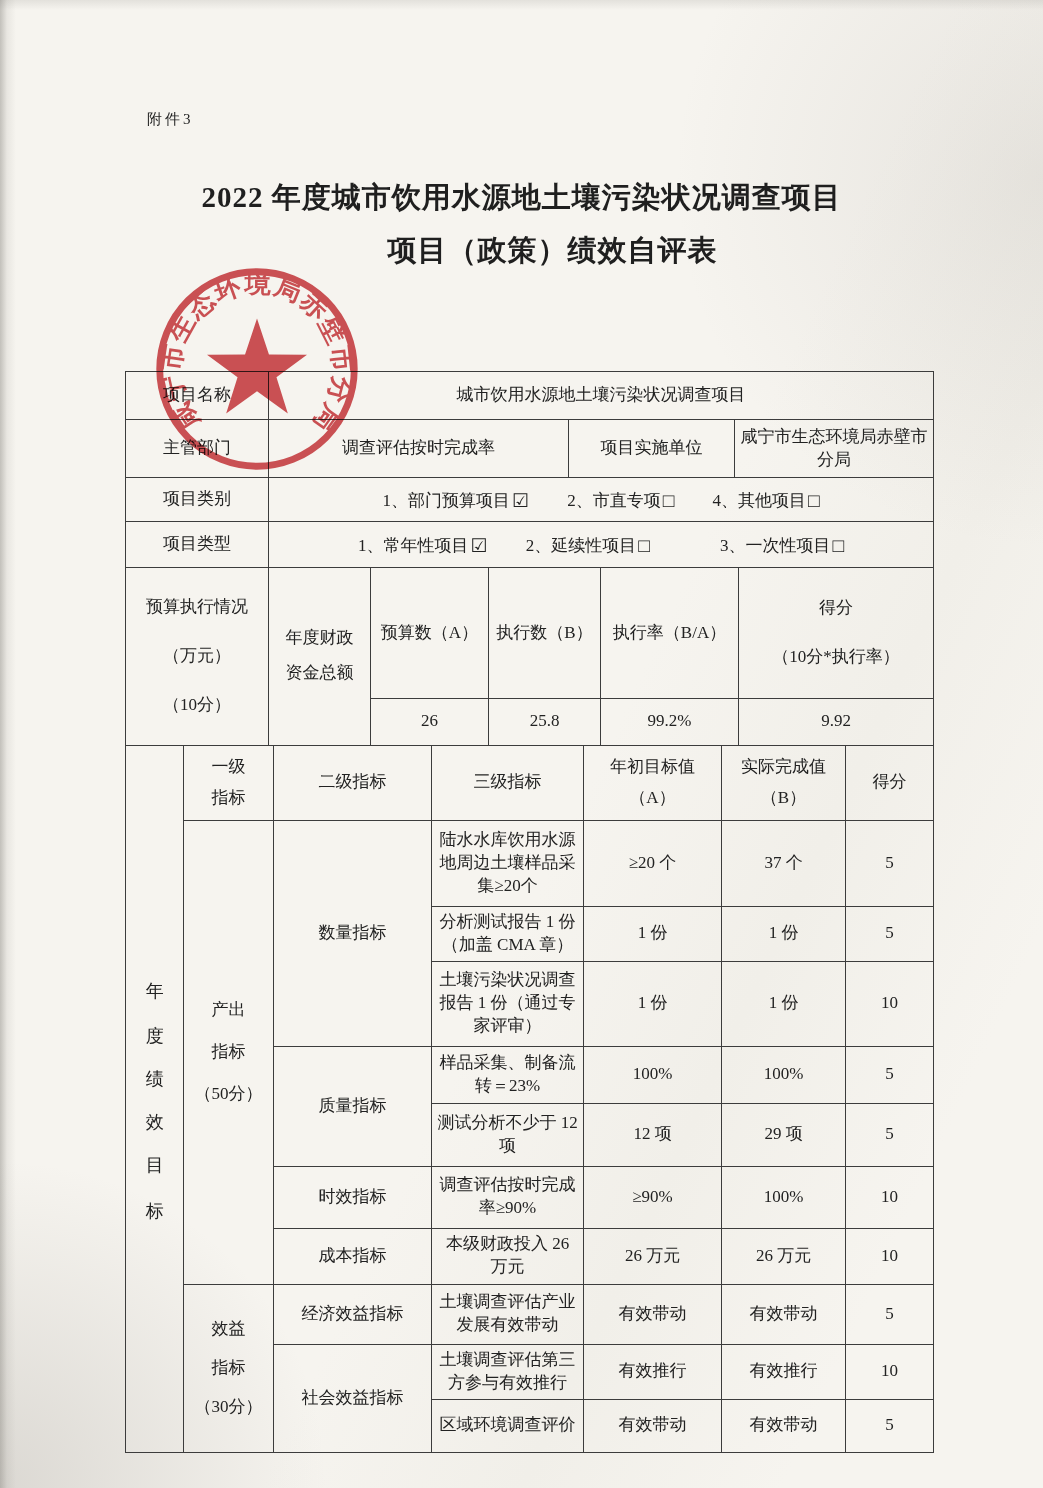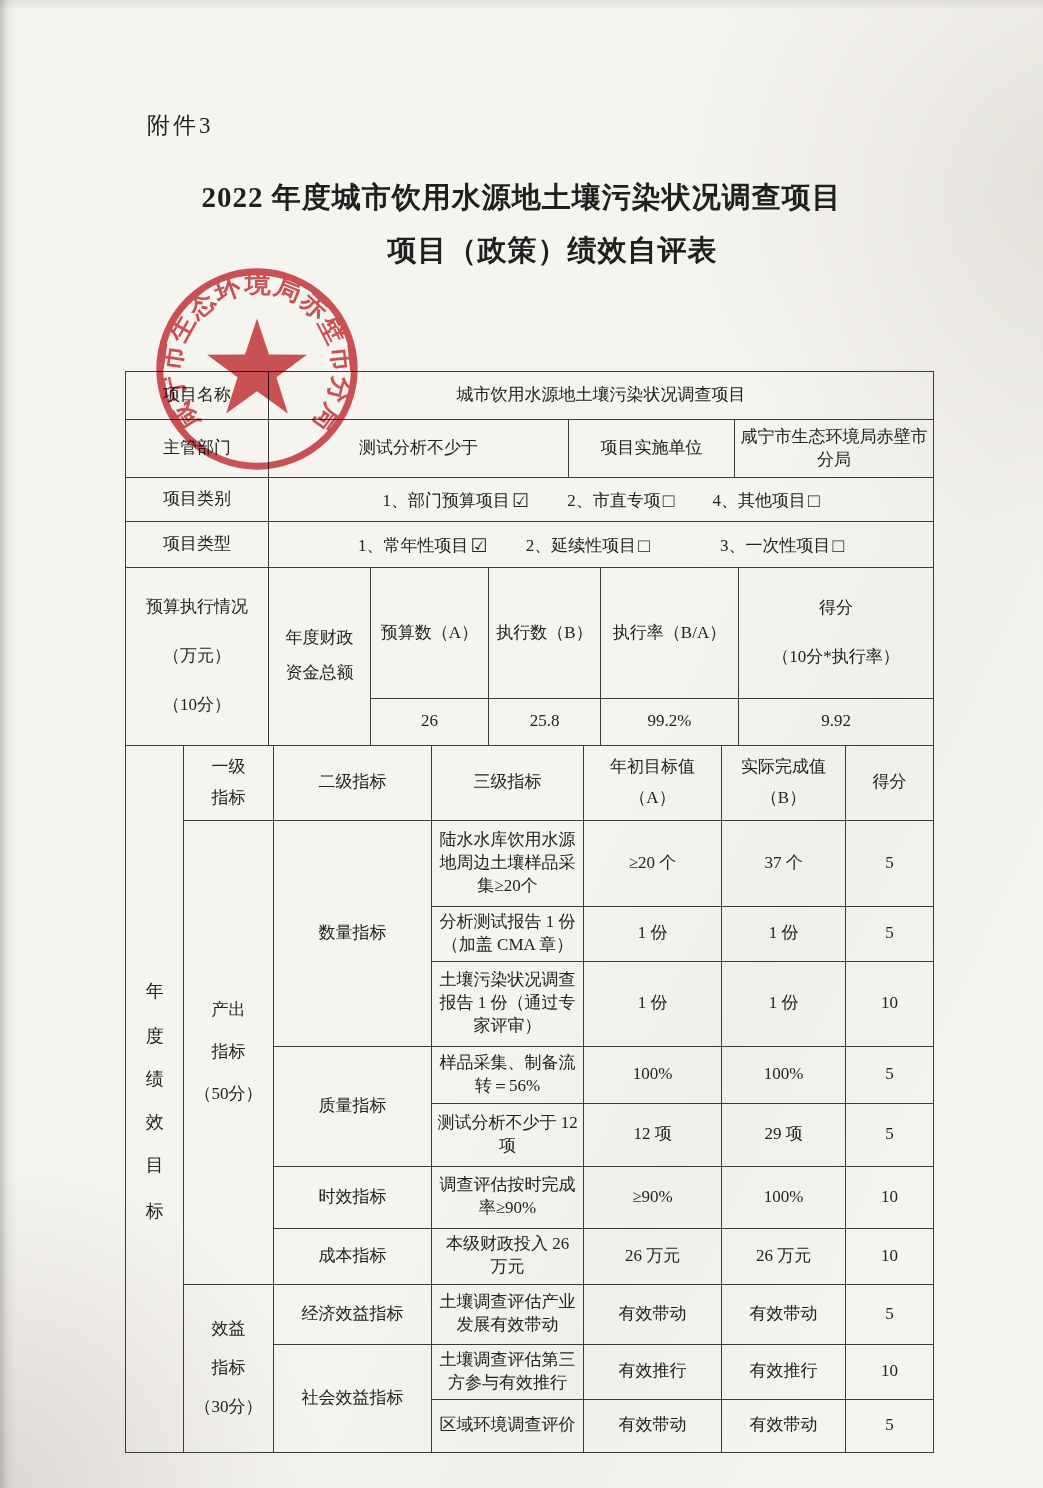--- a/index.html
+++ b/index.html
@@ -10,21 +10,21 @@
     background:
       radial-gradient(circle at 0% 100%, rgba(150,145,138,.28), transparent 18%),
       radial-gradient(circle at 100% 12%, rgba(170,165,158,.20), transparent 22%),
       linear-gradient(90deg, rgba(110,108,102,.38) 0px, rgba(110,108,102,.10) 7px, rgba(110,108,102,0) 16px),
       linear-gradient(180deg, rgba(140,138,132,.18) 0px, rgba(140,138,132,0) 10px),
       linear-gradient(115deg, #f6f4ef 55%, #f1efe9 70%, #f6f4ef 85%);
     font-family:"Liberation Serif","DejaVu Serif",serif;
     color:#1f1f1f;
     overflow:hidden;
   }
-  .attachment{position:absolute;left:147px;top:110px;font-size:23px;letter-spacing:3px;font-weight:500;}
+  .attachment{position:absolute;left:147px;top:110px;font-size:15px;letter-spacing:3px;font-weight:500;}
   .title{position:absolute;left:0;width:100%;text-align:center;font-weight:700;font-size:29px;letter-spacing:1px;}
   .title1{top:178px;}
   .title2{top:231px;padding-left:31px;}
   .metaline{position:absolute;top:327px;left:147px;width:756px;font-size:21px;font-weight:600;}
   .metaline .date{position:absolute;right:0;top:0;}
   .tables{position:absolute;left:125px;top:372px;width:808px;}
   table.t{border-collapse:collapse;table-layout:fixed;width:808px;margin-top:-1px;}
   table.t td{
     border:1px solid #3c3c3c;
     text-align:center;vertical-align:middle;
@@ -69,21 +69,21 @@
           <col style="width:166px">
           <col style="width:199px">
         </colgroup>
       <tbody>
           <tr style="height:48px">
         <td>项目名称</td>
         <td colspan="3">城市饮用水源地土壤污染状况调查项目</td>
       </tr>
       <tr style="height:58px">
         <td>主管部门</td>
-        <td>测试分析不少于</td>
+        <td>调查评估按时完成率</td>
         <td>项目实施单位</td>
         <td>咸宁市生态环境局赤壁市分局</td>
       </tr>
       <tr style="height:44px">
         <td>项目类别</td>
         <td colspan="3" class="opts">
           <span class="opt g36"><span>1、部门预算项目</span><span class="mark">☑</span></span>
           <span class="opt g36"><span>2、市直专项</span><span class="mark">□</span></span>
           <span class="opt"><span>4、其他项目</span><span class="mark">□</span></span>
         </td>
@@ -184,21 +184,21 @@
         <td>5</td>
       </tr>
       <tr style="height:85px">
         <td>土壤污染状况调查报告 1 份（通过专家评审）</td>
         <td>1 份</td>
         <td>1 份</td>
         <td>10</td>
       </tr>
       <tr style="height:57px">
         <td rowspan="2">质量指标</td>
-        <td>样品采集、制备流转＝56%</td>
+        <td>样品采集、制备流转＝23%</td>
         <td>100%</td>
         <td>100%</td>
         <td>5</td>
       </tr>
       <tr style="height:63px">
         <td>测试分析不少于 12 项</td>
         <td>12 项</td>
         <td>29 项</td>
         <td>5</td>
       </tr>

